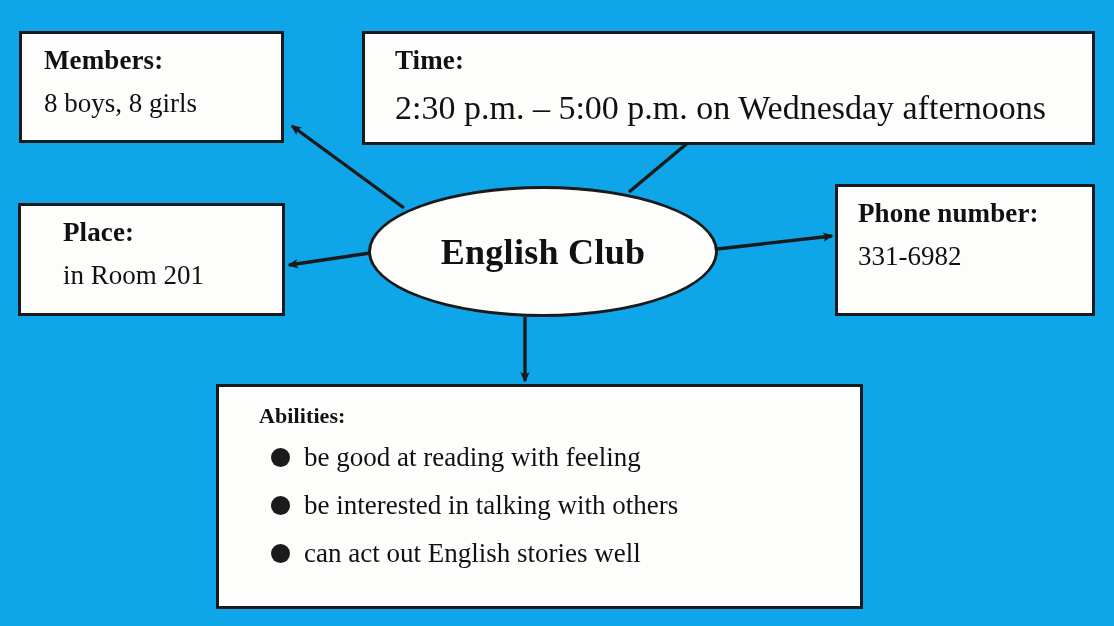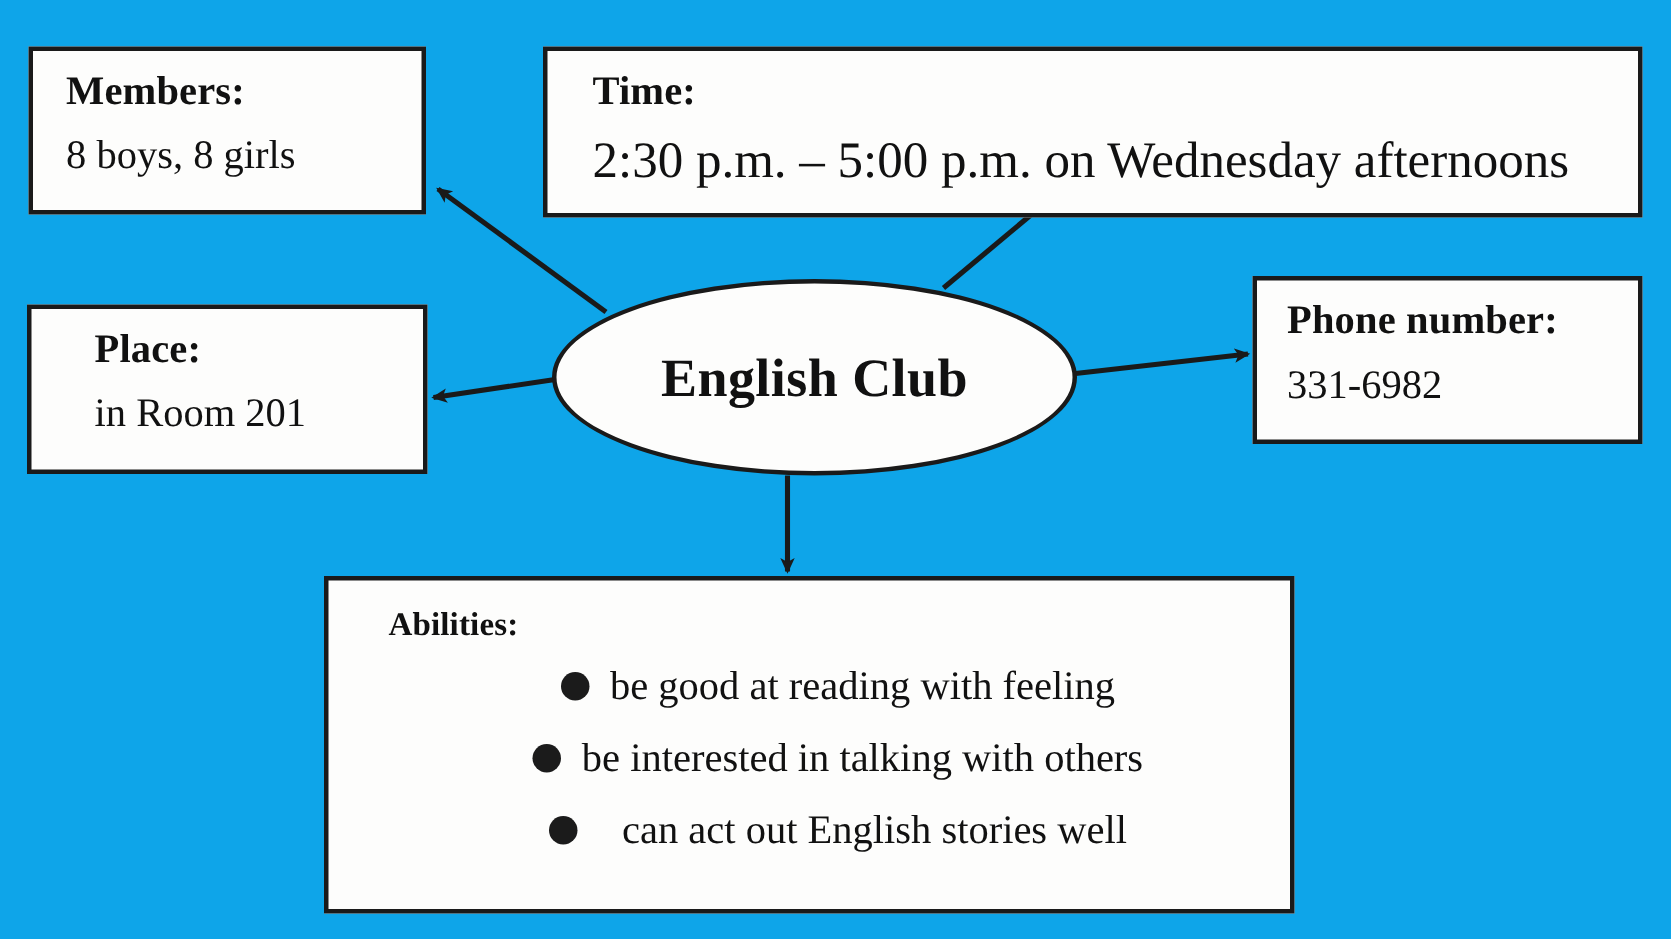--- a/index.html
+++ b/index.html
@@ -42,42 +42,41 @@
   .node-body {
     font-size: 27px;
     line-height: 1.25;
     margin-top: 10px;
     white-space: nowrap;
   }
   
   #box-members { left: 19px;  top: 31px;  width: 265px; height: 112px; }
   #box-time    { left: 362px; top: 11px;  width: 733px; height: 114px; padding-left: 30px; margin-top: 20px; }
   #box-place   { left: 18px;  top: 203px; width: 267px; height: 113px; padding-left: 42px; }
-  #box-phone   { left: 835px; top: 184px; width: 260px; height: 112px; padding-left: 20px; }
+  #box-phone   { left: 835px; top: 184px; width: 260px; height: 132px; padding-left: 20px; }
   #box-abilities {
     left: 216px; top: 384px; width: 647px; height: 225px;
     padding: 16px 14px 10px 40px;
   }
   #box-time .node-body { font-size: 34px; }
   #box-abilities .node-title { font-size: 22px; }
   .ability-list {
     list-style: none;
     margin: 14px 0 0 0;
     padding: 0 0 0 12px;
   }
   .ability-item {
     display: flex;
     align-items: center;
     font-size: 27px;
     line-height: 1.0;
     margin-bottom: 21px;
     white-space: nowrap;
-    justify-content: center;
   }
-  .ability-item:last-child { margin-bottom: 0; gap: 16px; }
+  .ability-item:last-child { margin-bottom: 0; }
   .bullet-dot {
     width: 19px;
     height: 19px;
     border-radius: 50%;
     background: #1b1b1b;
     flex: 0 0 auto;
     margin-right: 14px;
   }
   
   #center-node {

